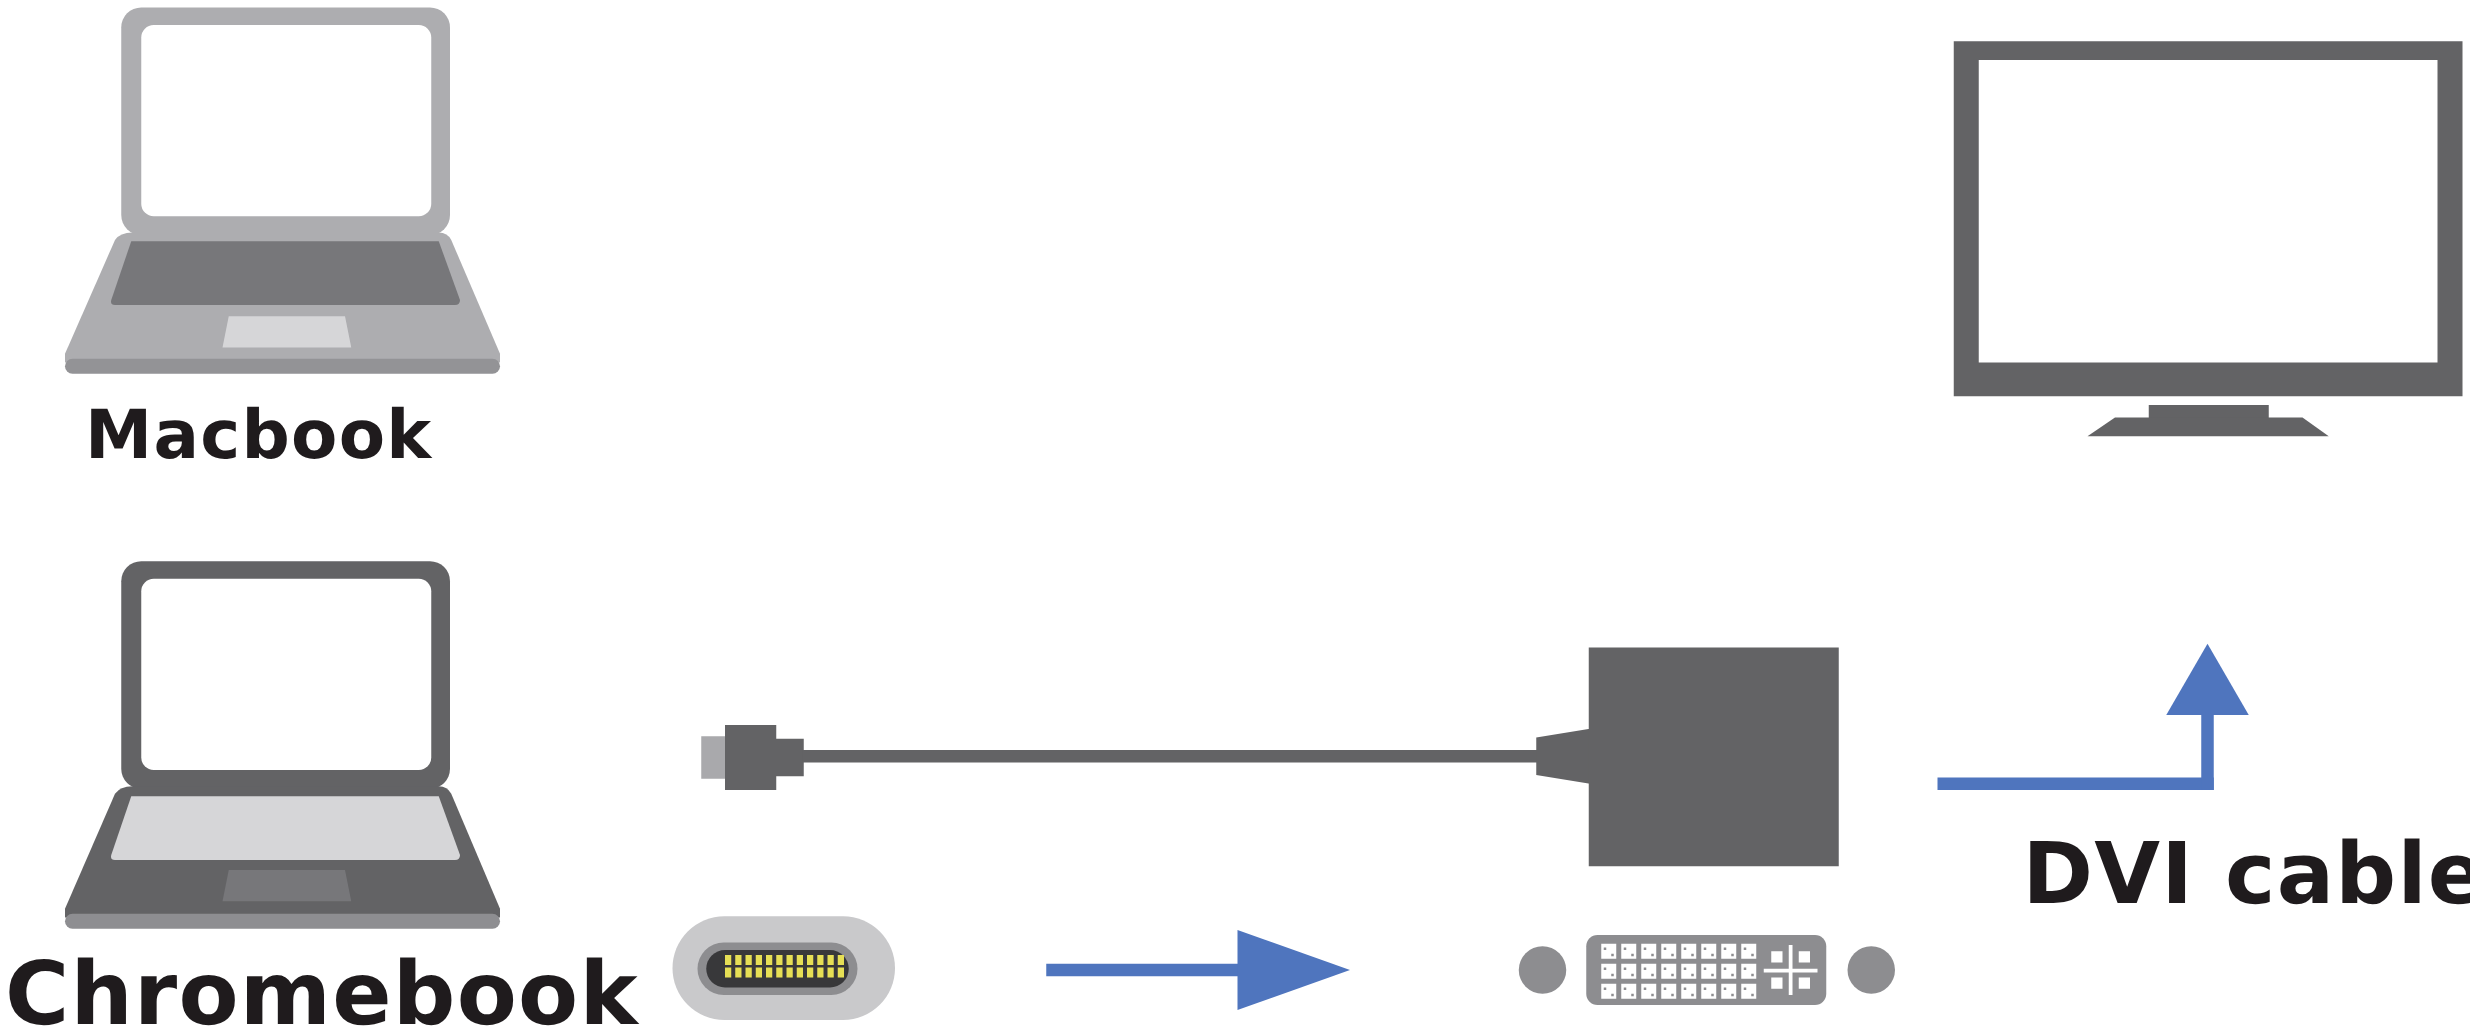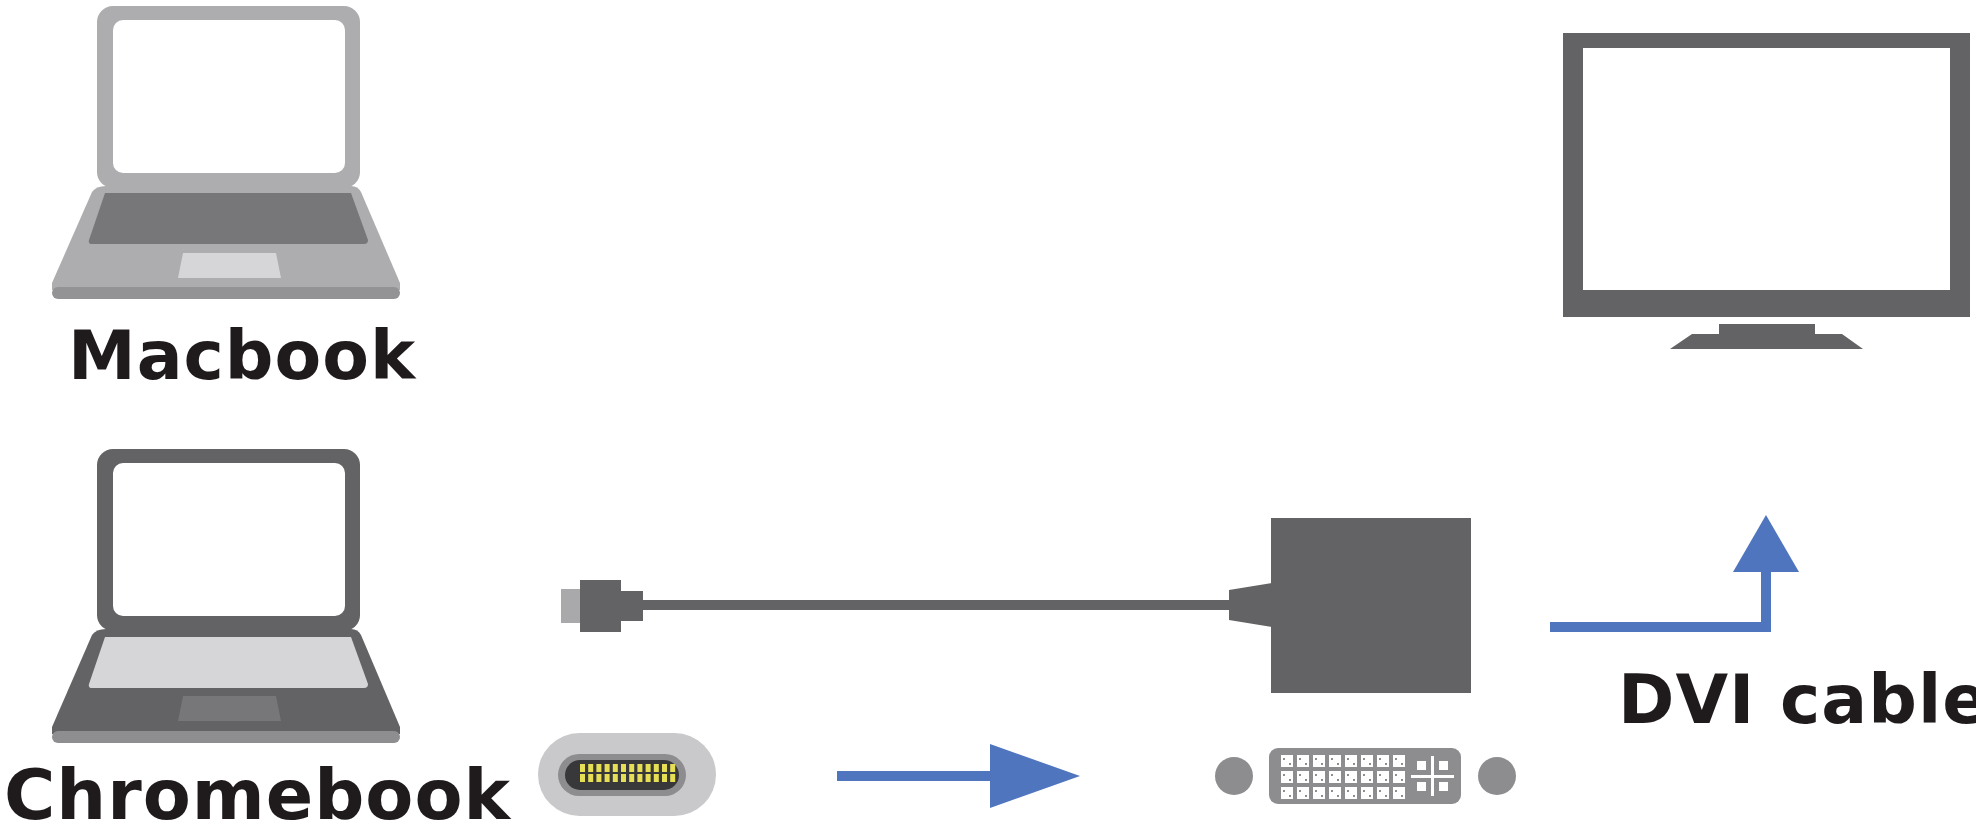--- a/index.html
+++ b/index.html
@@ -15,21 +15,21 @@
 <svg width="1976" height="824" viewBox="0 0 1976 824">
 
   <rect x="97" y="6" width="263" height="182" rx="16" fill="#adadb0"></rect>
   <rect x="113" y="20" width="232" height="153" rx="10" fill="#ffffff"></rect>
 
   <path d="M106 186 L351 186 Q358 186 361 192 L400 283 L400 290 L52 290 L52 283 L92 192 Q96 186 106 186 Z" fill="#adadb0"></path>
   <rect x="52" y="287" width="348" height="12" rx="6" fill="#939396"></rect>
   <path d="M105 193 L351 193 L368 240 Q368 244 364 244 L92 244 Q88 244 89 240 Z" fill="#77777a"></path>
   <path d="M183 253 L276 253 L281 278 L178 278 Z" fill="#d6d6d8"></path>
 </svg>
-<div class="label" style="left:68px; top:316px; font-size:68px;">Macbook</div>
+<div class="label" style="left:68px; top:316px; font-size:54px;">Macbook</div>
 
 <svg width="1976" height="824" viewBox="0 0 1976 824">
   <rect x="97" y="449" width="263" height="182" rx="16" fill="#636365"></rect>
   <rect x="113" y="463" width="232" height="153" rx="10" fill="#ffffff"></rect>
   <path d="M106 629 L351 629 Q358 629 361 635 L400 727 L400 734 L52 734 L52 727 L92 635 Q96 629 106 629 Z" fill="#636365"></path>
   <rect x="52" y="731" width="348" height="12" rx="6" fill="#8e8e91"></rect>
   <path d="M105 637 L351 637 L368 684 Q368 688 364 688 L92 688 Q88 688 89 684 Z" fill="#d6d6d8"></path>
   <path d="M183 696 L276 696 L281 721 L178 721 Z" fill="#77777a"></path>
 </svg>
 <div class="label" style="left:4px; top:754px; font-size:70px;">Chromebook</div>

